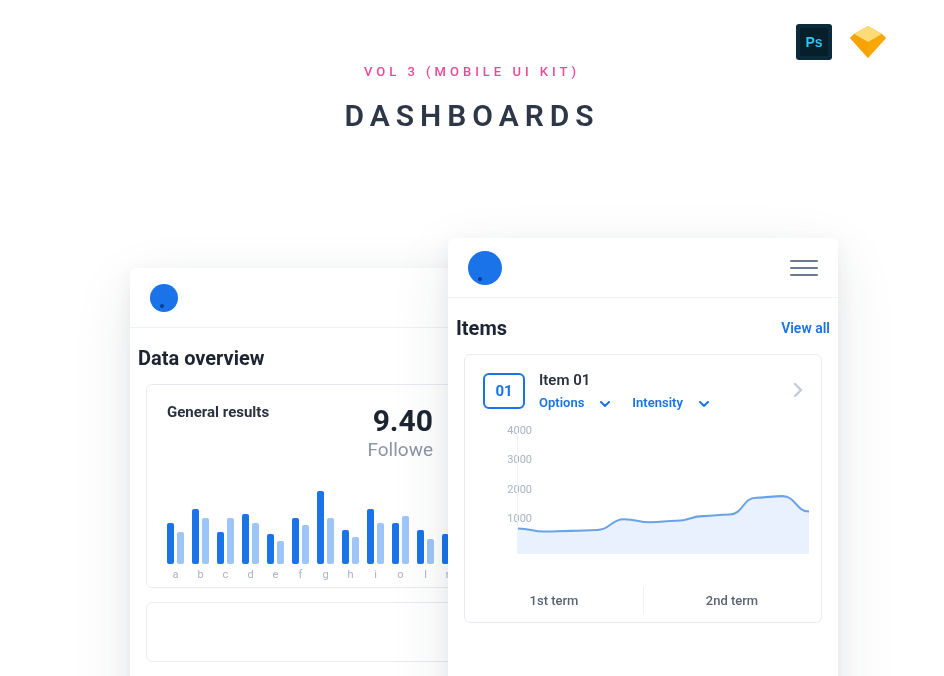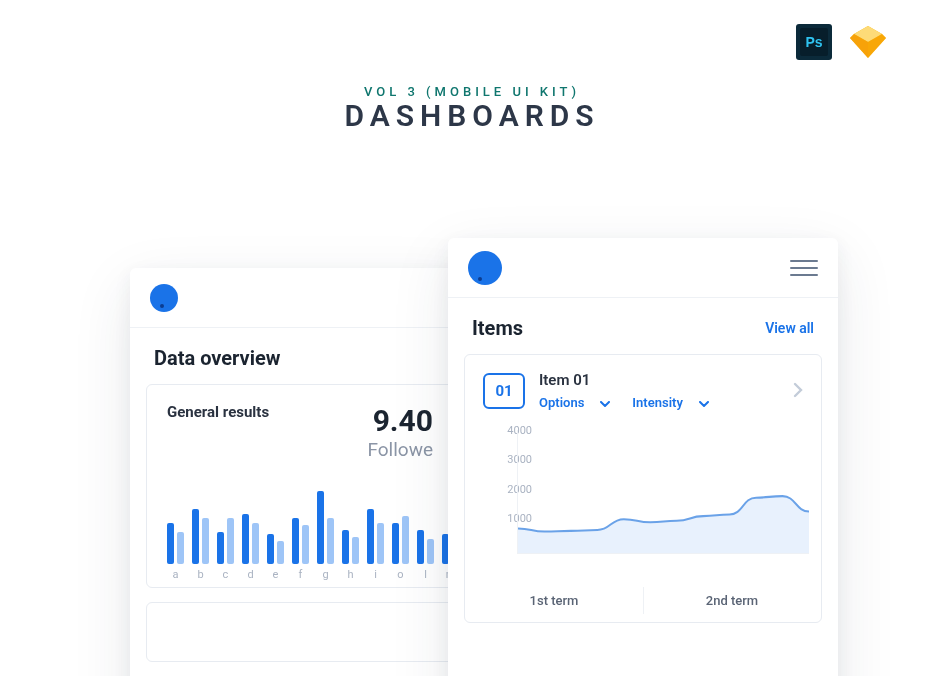--- a/index.html
+++ b/index.html
@@ -14,27 +14,27 @@
   .badges {
     position: absolute;
     top: 24px;
     right: 56px;
     display: flex;
     gap: 16px;
     align-items: center;
   }
   .subtitle {
     position: absolute;
-    top: 84px;
+    top: 64px;
     left: 0;
     right: 0;
     text-align: center;
     letter-spacing: 4px;
     font-size: 13px;
-    color: #0f766e;
+    color: #ec4899;
     font-weight: 500;
   }
   .title {
     position: absolute;
     top: 98px;
     left: 0;
     right: 0;
     text-align: center;
     font-size: 30px;
     letter-spacing: 6px;
@@ -101,21 +101,21 @@
   .hamburger span {
     width: 28px;
     height: 2px;
     background: #6b7a90;
     border-radius: 1px;
   }
   .section-header {
     display:flex;
     justify-content: space-between;
     align-items: center;
-    padding: 18px 24px 14px;
+    padding: 18px 8px 14px;
   }
   .section-title {
     font-size: 20px;
     font-weight: 700;
     color: #1b2430;
   }
   .link {
     color: #1a73e8;
     font-size: 14px;
     font-weight: 600;

